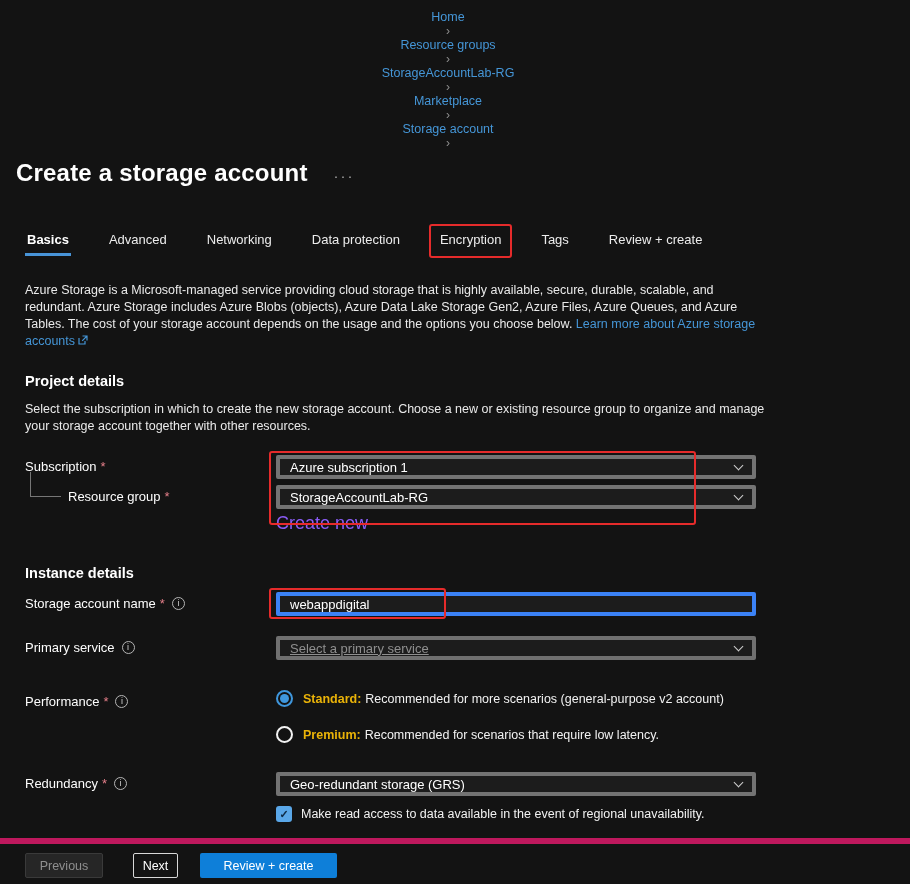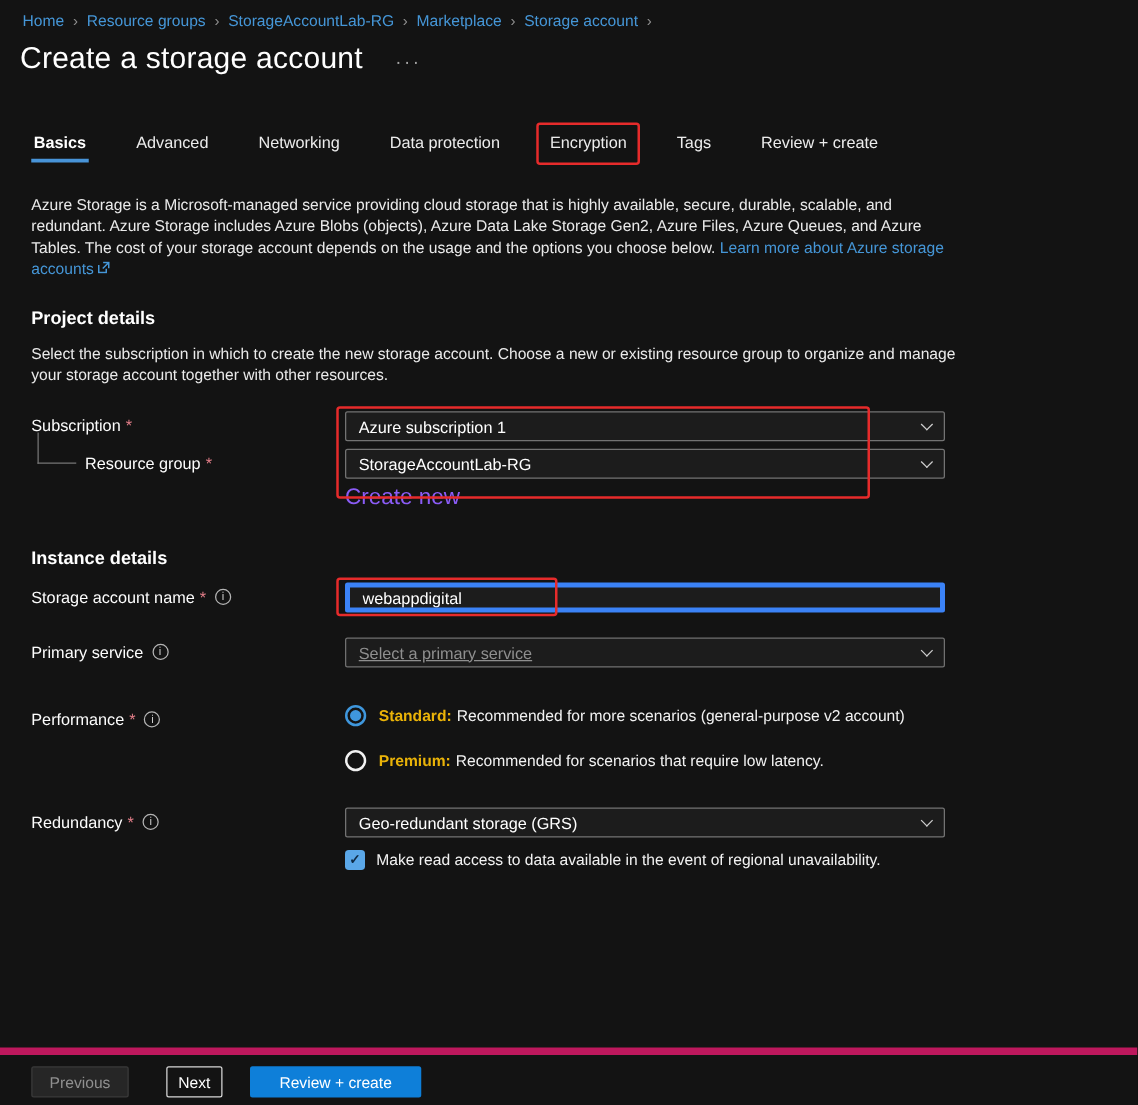--- a/index.html
+++ b/index.html
@@ -7,27 +7,27 @@
   body {
     background:#131313;
     color:#ffffff;
     font-family:"Liberation Sans", sans-serif;
     position:relative;
     overflow:hidden;
   }
   .page { position:relative; width:910px; height:884px; padding:0 25px; }
 
   
-  .breadcrumb { padding-top:10px; margin-left:-7px; font-size:12.5px; display:flex; align-items:center; }
+  .breadcrumb { padding-top:10px; margin-left:-7px; font-size:12.5px; display:flex; align-items:center;flex-direction:column; }
   .crumb { color:#4596d7; text-decoration:none; cursor:pointer; margin-right:7px; }
   .crumb-sep { color:#8e8e8e; margin-right:7px; font-size:12px; }
 
   
   .title-row { margin:8px 0 0 -9px; display:flex; align-items:baseline; }
-  .page-title { font-size:24px; font-weight:normal; line-height:30px; letter-spacing:0.2px; }
+  .page-title { font-size:24px; font-weight:bold; line-height:30px; letter-spacing:0.2px; }
   .more-menu { margin-left:26px; color:#a6a6a6; font-size:15px; letter-spacing:2px; cursor:pointer; }
 
   
   .tabs { display:flex; gap:40px; margin:42px 0 0 2px; }
   .tab { position:relative; padding:2px 0 9px; font-size:13px; color:#ececec; cursor:pointer; white-space:nowrap; }
   .tab.active { font-weight:bold; color:#ffffff; }
   .tab.active::after { content:""; position:absolute; left:-2px; right:-2px; bottom:0; height:3px; background:#4894d8; }
 
   
   .intro, .section-desc { width:745px; font-size:12.5px; line-height:17px; color:#eaeaea; }
@@ -41,21 +41,21 @@
   
   .form { margin-top:20px; }
   .row { display:flex; align-items:flex-start; }
   .label-col { width:251px; flex:none; font-size:13px; line-height:24px; color:#fdfdfd; position:relative; }
   .control-col { width:480px; flex:none; position:relative; }
   .req { color:#e57f8a; margin-left:4px; }
   .info-icon { display:inline-flex; width:13px; height:13px; border:1px solid #b5b5b5; border-radius:50%;
     align-items:center; justify-content:center; font-size:9px; color:#cfcfcf; margin-left:7px;
     vertical-align:middle; position:relative; top:-1px; line-height:1; cursor:default; }
 
-  .select { height:24px; border:1px solid #737373; background:#1c1c1c; border-radius:2px;
+  .select { height:24px; border:4px solid #737373; background:#1c1c1c; border-radius:2px;
     display:flex; align-items:center; justify-content:space-between; padding:0 10px;
     font-size:13px; cursor:pointer; }
   .select.muted { border-color:#707070; }
   .select-value { color:#ffffff; }
   .select-value.placeholder { color:#8f8f8f;text-decoration:underline; }
   .chevron-icon { width:7px; height:7px; border-right:1.5px solid #cfcfcf; border-bottom:1.5px solid #cfcfcf;
     transform:rotate(45deg); margin-top:-3px; flex:none; }
 
   .text-input { width:100%; height:24px; border:4px solid #3b82f6; background:#1c1c1c; border-radius:2px;
     color:#ffffff; font-size:13px; padding:0 10px; font-family:inherit; outline:none; }

